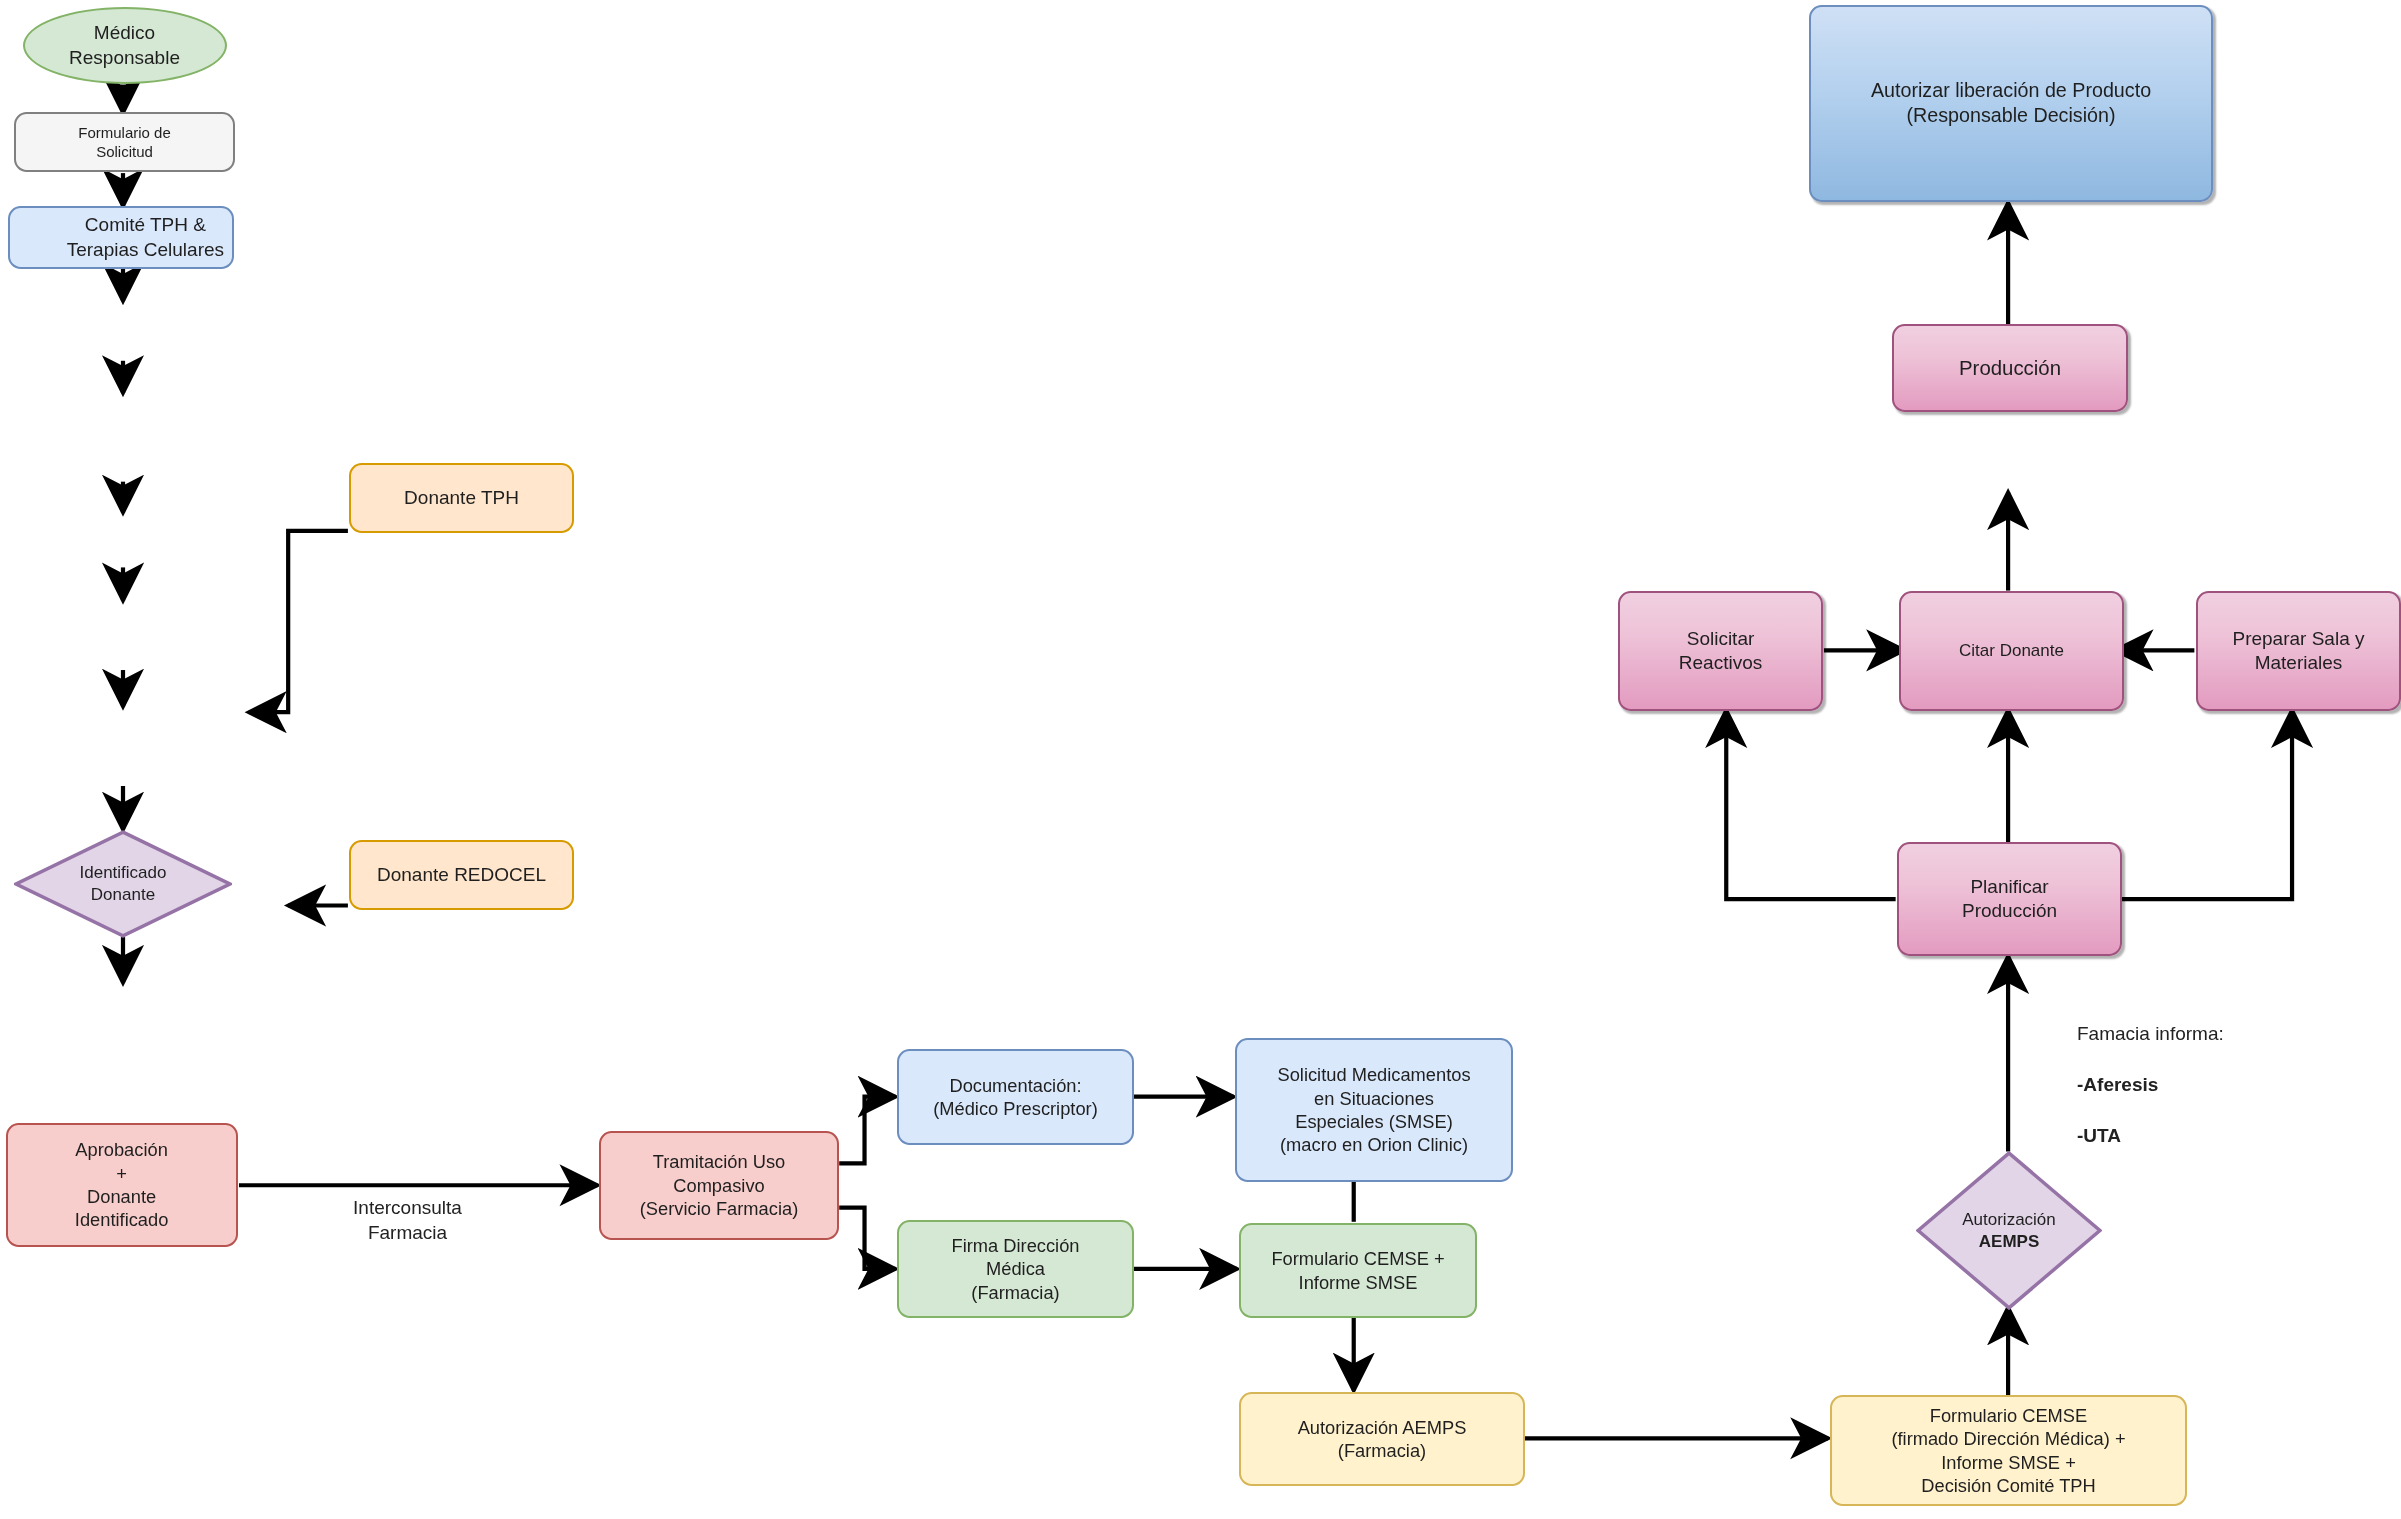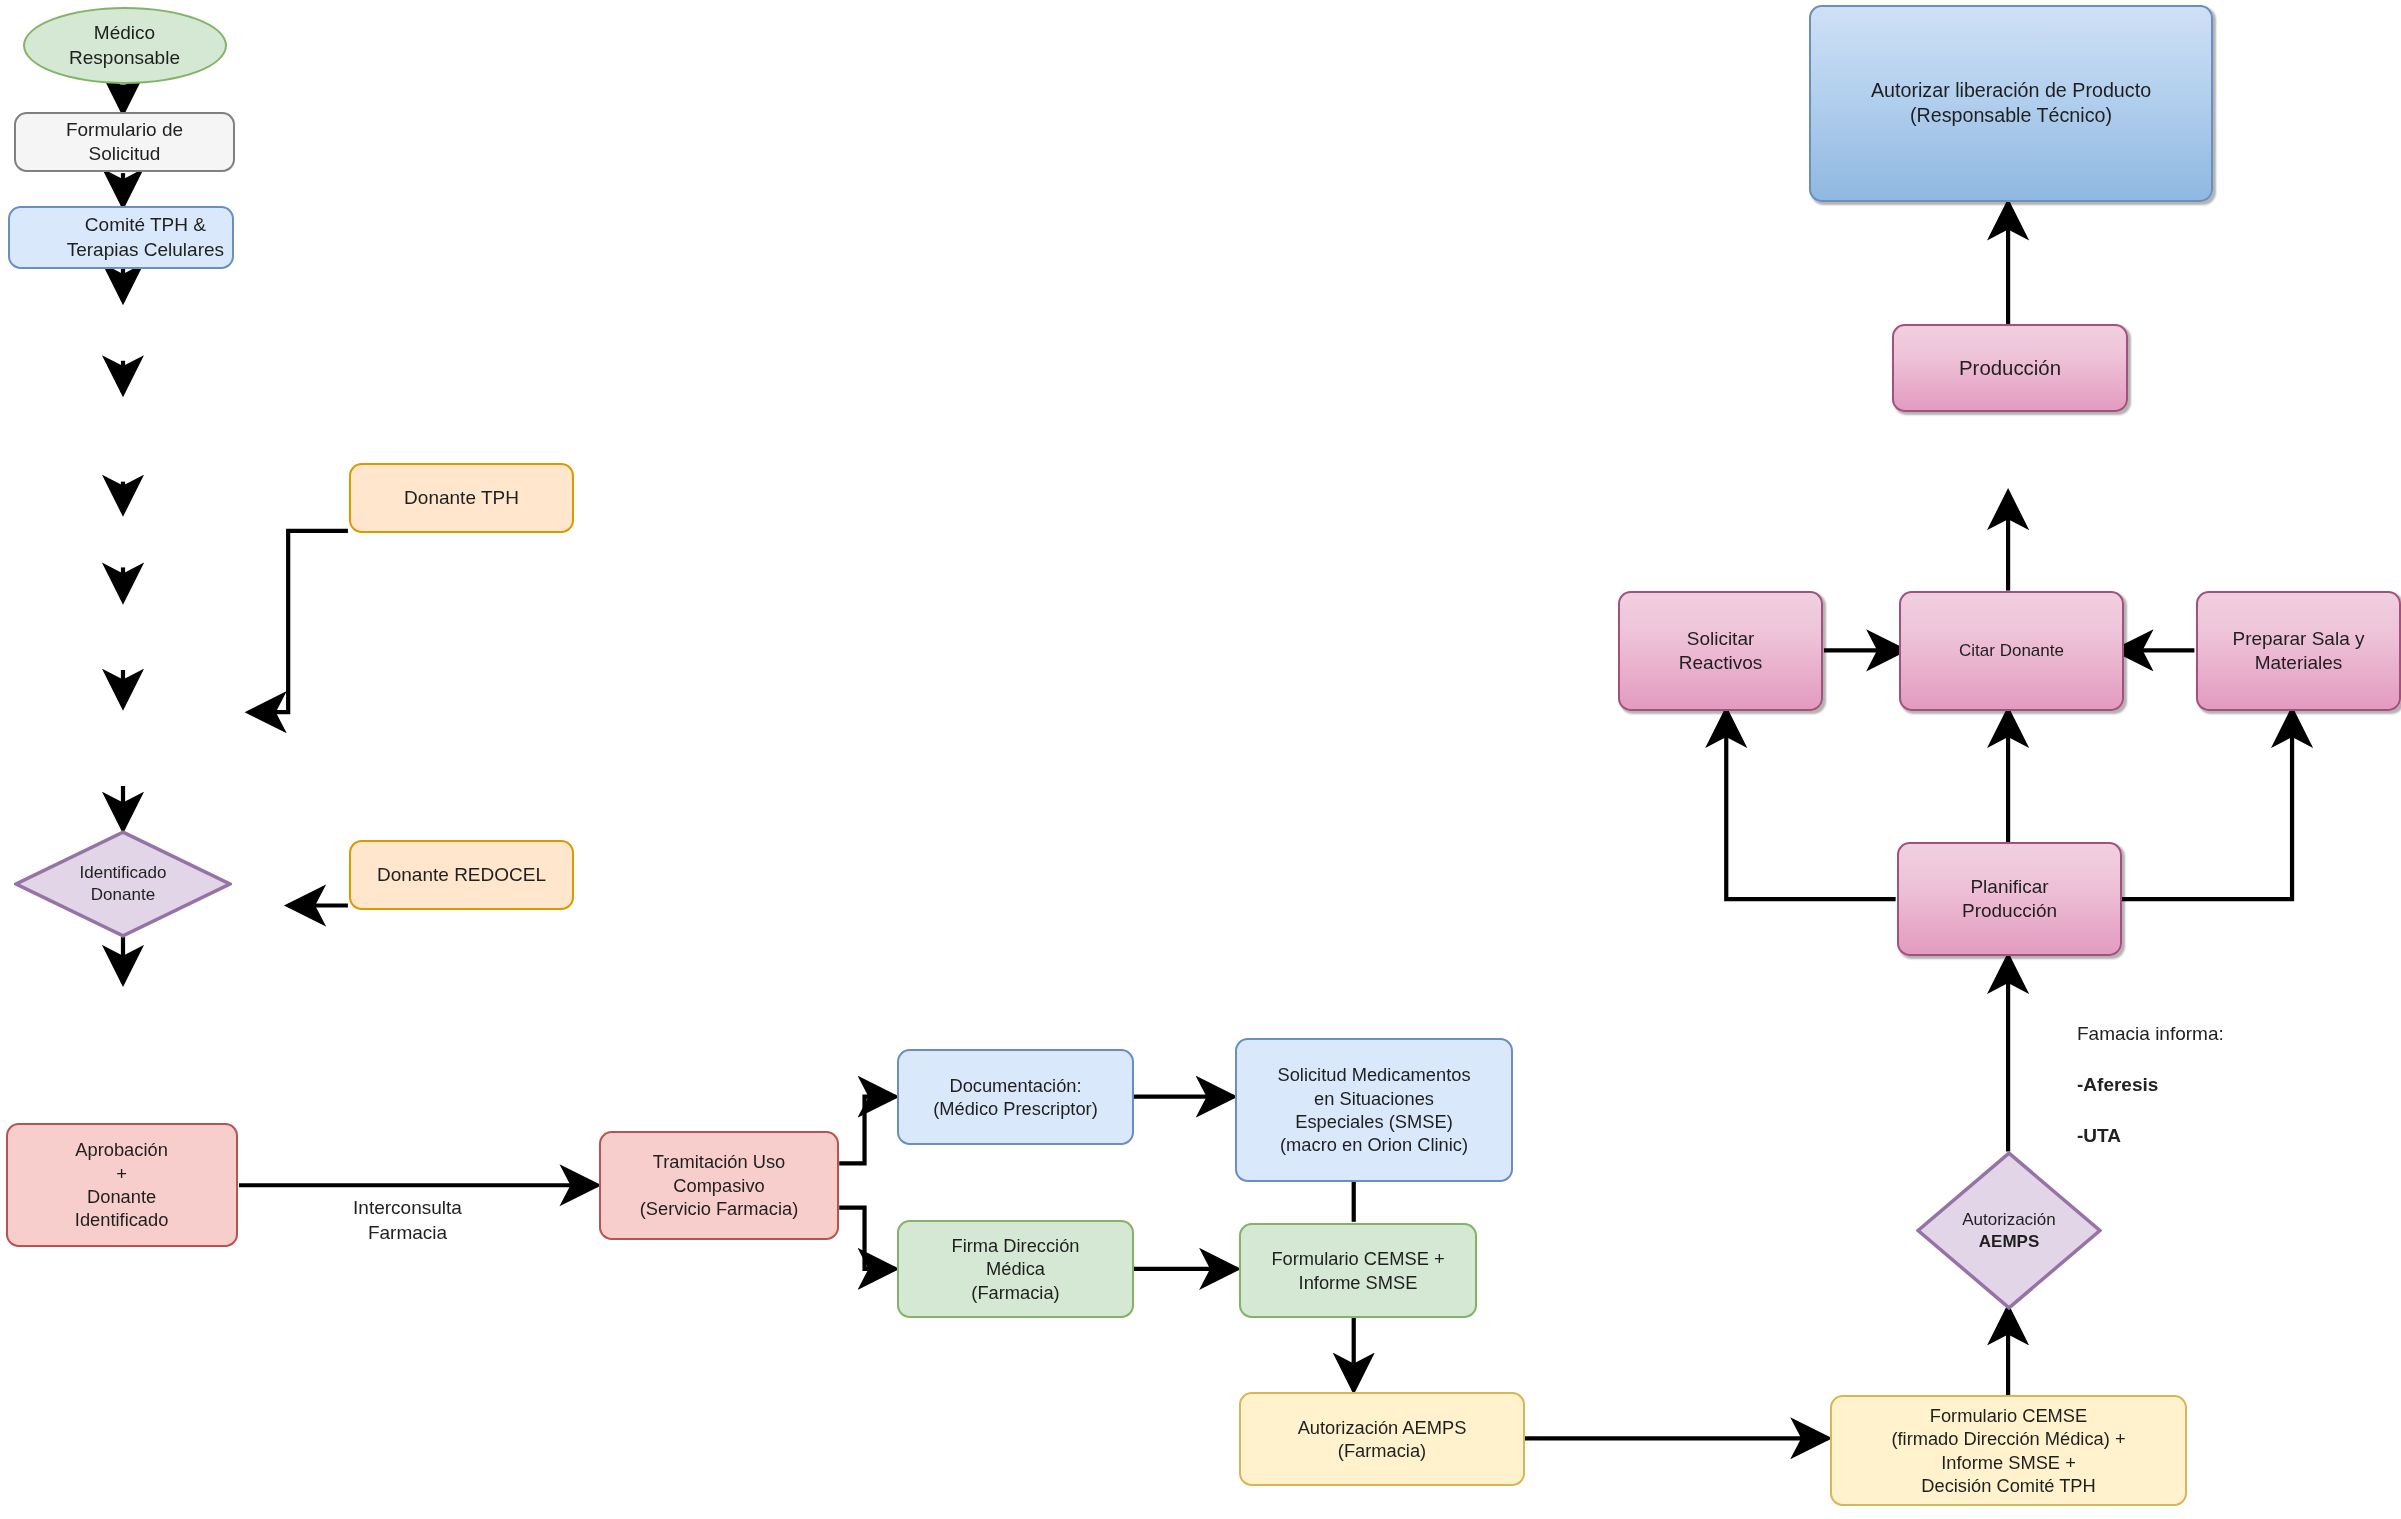--- a/index.html
+++ b/index.html
@@ -132,21 +132,21 @@
     </g>
 
     <g stroke="#000" stroke-width="6" fill="none">
       <path d="M1926,1680 L1926,1738"></path>
     </g>
   </svg>
 
   <div class="node ellipse c-green" style="left:22.5px;top:7px;width:204px;height:77px;font-size:19px;">Médico
 Responsable</div>
 
-  <div class="node rounded c-grey" style="left:14px;top:112px;width:221px;height:60px;font-size:19px;">Formulario de
+  <div class="node rounded c-grey" style="left:14px;top:112px;width:221px;height:60px;font-size:15px;">Formulario de
 Solicitud</div>
 
   <div class="node rounded c-blue" style="left:8.4px;top:206px;width:226px;height:63px;font-size:19px;padding-left:48px;">Comité TPH &amp;
 Terapias Celulares</div>
 
 
   <div class="diamond-wrap" style="left:14px;top:830px;width:218px;height:108px;">
     <svg class="diamond-shape" viewBox="0 0 310 153" preserveAspectRatio="none">
       <polygon points="155,3 307,76.5 155,150 3,76.5" class="c-purple" stroke-width="5"></polygon>
     </svg>
@@ -207,21 +207,21 @@
 Reactivos</div>
 
   <div class="node rounded c-pinkgrad shadow" style="left:1899px;top:591px;width:225px;height:120px;font-size:17px;">Citar Donante</div>
 
   <div class="node rounded c-pinkgrad shadow" style="left:2196px;top:591px;width:205px;height:120px;font-size:19px;">Preparar Sala y
 Materiales</div>
 
   <div class="node rounded c-pinkgrad shadow" style="left:1892px;top:324px;width:236px;height:88px;font-size:20.4px;">Producción</div>
 
   <div class="node rounded c-bluegrad shadow" style="left:1809px;top:4.9px;width:404px;height:197px;font-size:19.7px;">Autorizar liberación de Producto
-(Responsable Técnico)</div>
+(Responsable Decisión)</div>
 
   <div class="edge-label" style="left:295px;top:1196px;width:225px;font-size:19px;">Interconsulta
 Farmacia</div>
 
   <div class="note" style="left:2077px;top:995px;width:295px;font-size:19px;">
     <div>Famacia informa:</div>
     <div style="font-weight:bold;">-Aferesis</div>
     <div style="font-weight:bold;">-UTA</div>
   </div>
 

